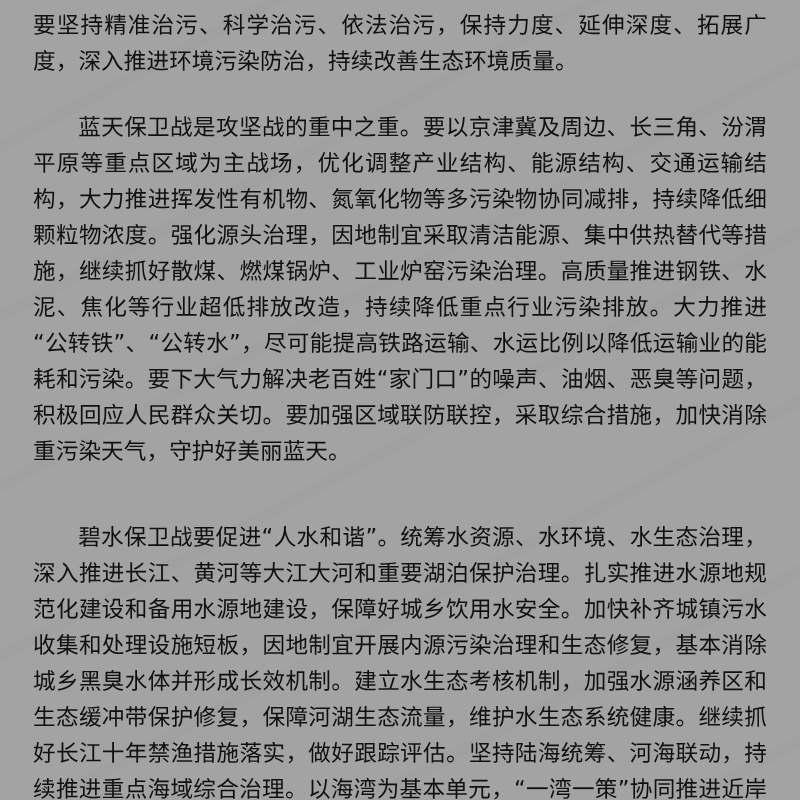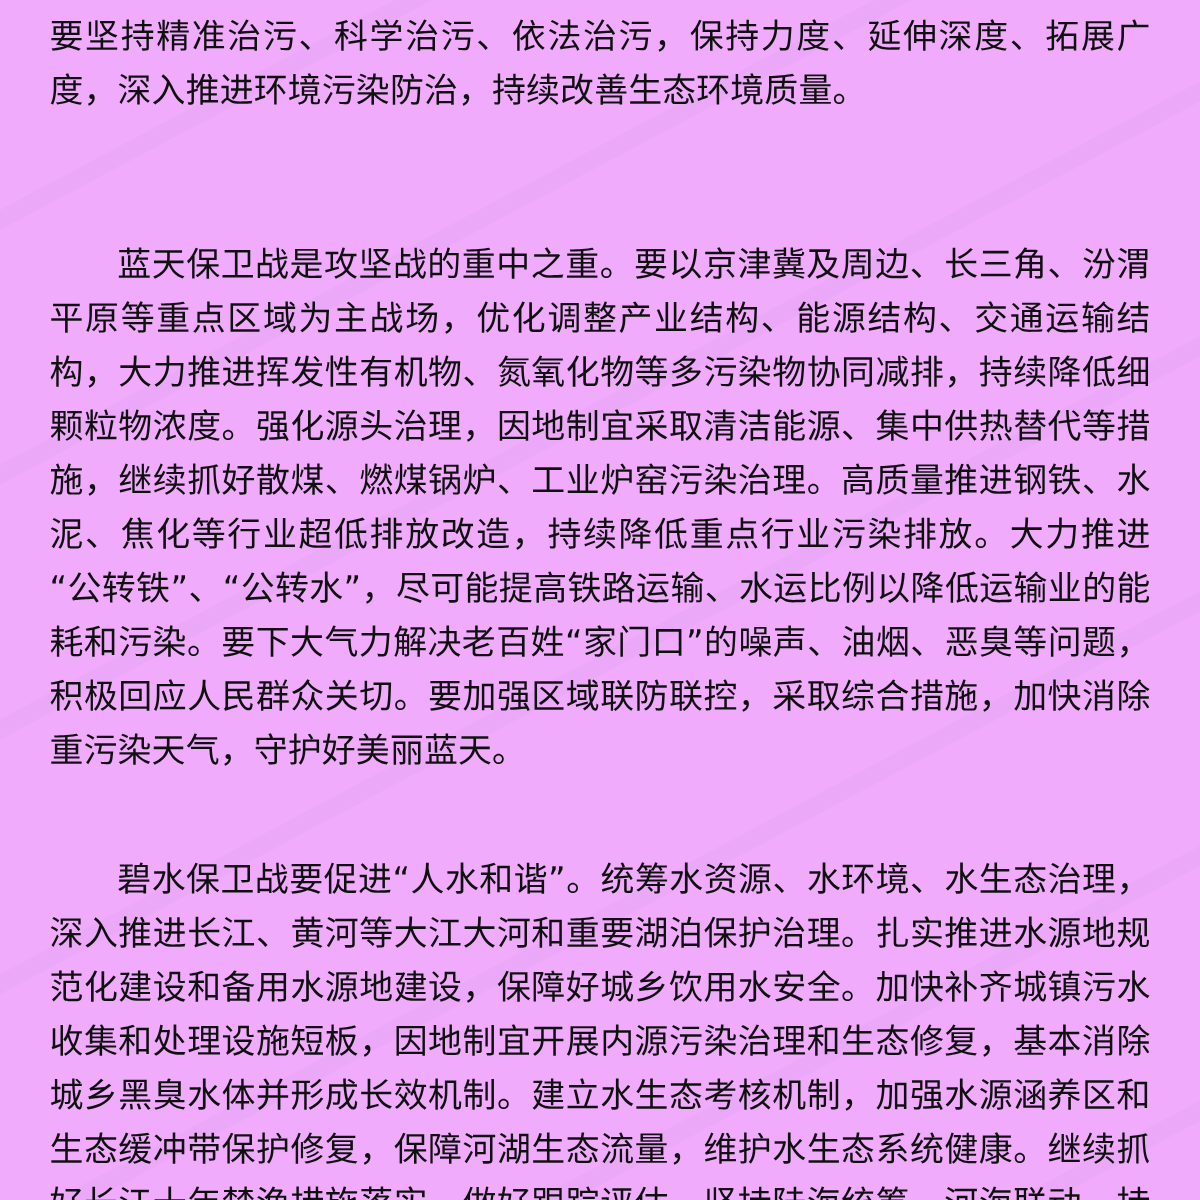--- a/index.html
+++ b/index.html
@@ -54,27 +54,27 @@
     word-break: break-all;
     font-weight: 500;
     -webkit-font-smoothing: none;
   }
 
   .para.indent {
     text-indent: 2em;
   }
 
   .para.p1 { margin-top: 7px; }
-  .para.p2 { margin-top: 80px; }
+  .para.p2 { margin-top: 30px; }
   .para.p3 { margin-top: 50px; }
 </style>
 </head>
 <body>
 
-<div id="page" style="background: #f0abfc;">
+<div id="page" style="background: #a3a3a3;">
 
   <div id="watermark-layer"></div>
 
   <div id="doc-body">
 
     <p class="para p1" style="color: rgb(16, 16, 16);">要坚持精准治污、科学治污、依法治污，保持力度、延伸深度、拓展广度，深入推进环境污染防治，持续改善生态环境质量。</p>
 
     <p class="para p2 indent" style="color: rgb(16, 16, 16);">蓝天保卫战是攻坚战的重中之重。要以京津冀及周边、长三角、汾渭平原等重点区域为主战场，优化调整产业结构、能源结构、交通运输结构，大力推进挥发性有机物、氮氧化物等多污染物协同减排，持续降低细颗粒物浓度。强化源头治理，因地制宜采取清洁能源、集中供热替代等措施，继续抓好散煤、燃煤锅炉、工业炉窑污染治理。高质量推进钢铁、水泥、焦化等行业超低排放改造，持续降低重点行业污染排放。大力推进“公转铁”、“公转水”，尽可能提高铁路运输、水运比例以降低运输业的能耗和污染。要下大气力解决老百姓“家门口”的噪声、油烟、恶臭等问题，积极回应人民群众关切。要加强区域联防联控，采取综合措施，加快消除重污染天气，守护好美丽蓝天。</p>
 
     <p class="para p3 indent" style="color: rgb(16, 16, 16);">碧水保卫战要促进“人水和谐”。统筹水资源、水环境、水生态治理，深入推进长江、黄河等大江大河和重要湖泊保护治理。扎实推进水源地规范化建设和备用水源地建设，保障好城乡饮用水安全。加快补齐城镇污水收集和处理设施短板，因地制宜开展内源污染治理和生态修复，基本消除城乡黑臭水体并形成长效机制。建立水生态考核机制，加强水源涵养区和生态缓冲带保护修复，保障河湖生态流量，维护水生态系统健康。继续抓好长江十年禁渔措施落实，做好跟踪评估。坚持陆海统筹、河海联动，持续推进重点海域综合治理。以海湾为基本单元，“一湾一策”协同推进近岸海域污染防治、生态保护修复和岸滩环境整治，不断提升红树林等重要海洋生态系统质量和稳定性。继续抓好美丽河湖、美丽海湾建设。</p>

